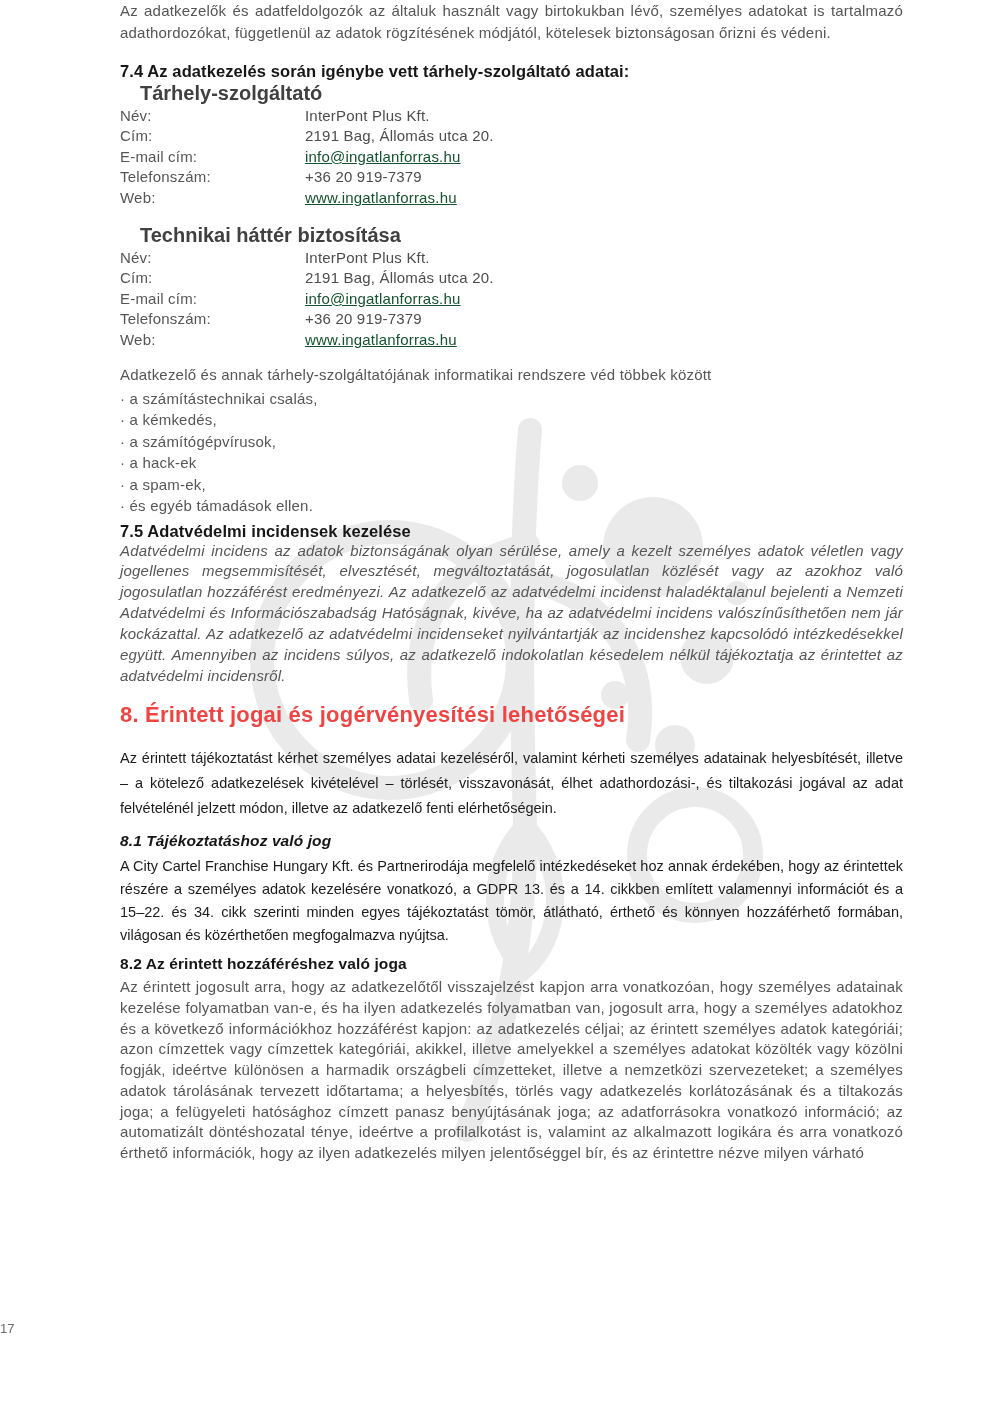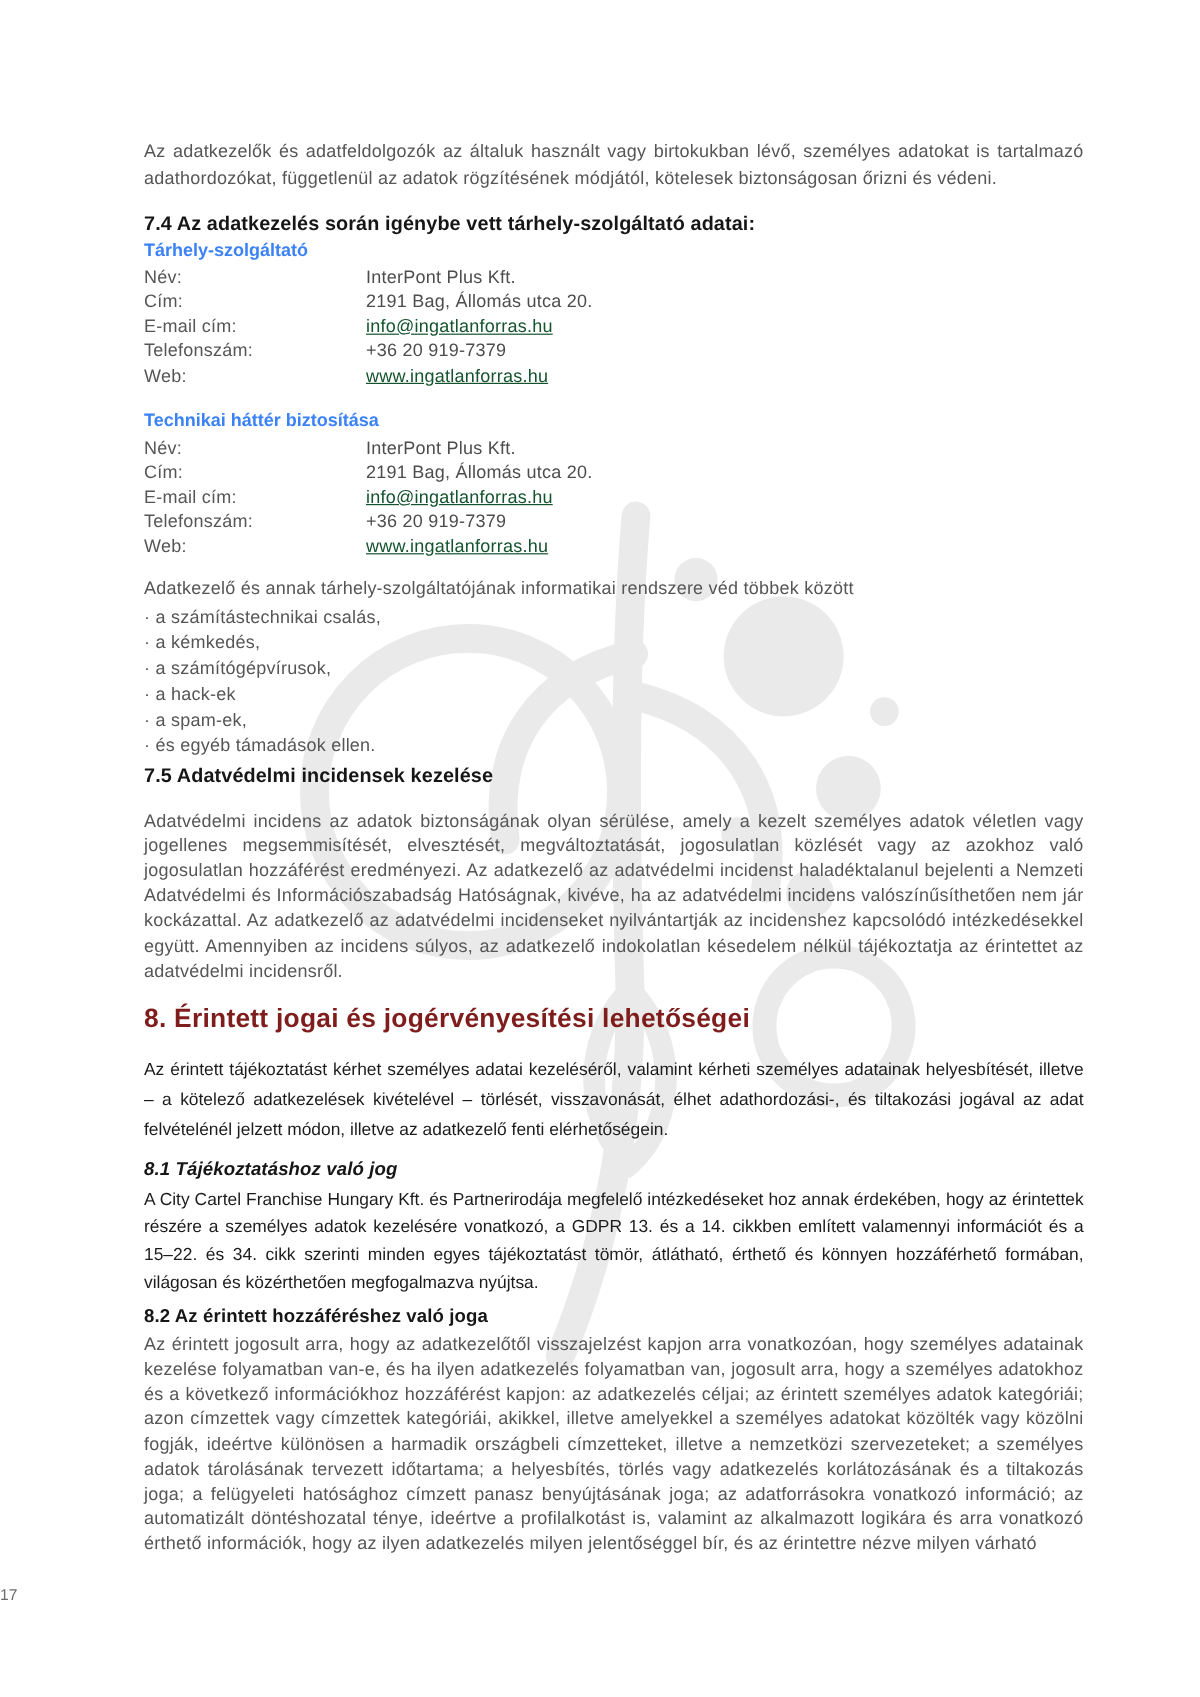--- a/index.html
+++ b/index.html
@@ -25,53 +25,54 @@
     padding:0 97px 0 120px;
   }
   p{margin:0;}
   .body-text{
     font-size:15px;
     line-height:21.5px;
     color:#565656;
     text-align:justify;
     letter-spacing:.2px;
   }
-  .intro{margin-top:116px;}
+  .intro{}
   .h-sub{
     font-size:16.5px;
     line-height:20px;
     font-weight:bold;
     color:#161616;
     letter-spacing:.1px;
   }
   .h74{margin-top:18px;}
   .block-title{
-    font-size:15px;
+    font-size:20px;
     line-height:20px;
     font-weight:bold;
-    color:#3b82f6;
+    color:#404040;
     margin-top:2px;
+    margin-left:20px;
   }
   .rows{margin-top:3px;}
   .row{display:flex;line-height:20.4px;font-size:15px;color:#565656;letter-spacing:.2px;}
   .row .lbl{width:185px;flex:0 0 185px;}
   .row .val{color:#4d4d4d;}
   .row .val.link{text-decoration:underline;color:#14532d;}
   .tech-title{margin-top:17px;}
   .protect-intro{margin-top:14px;}
   .bullets{margin-top:2px;}
   .bullet{font-size:15px;line-height:21.5px;color:#565656;letter-spacing:.2px;}
   .h75{margin-top:4px;}
-  .p75{margin-top:18px;line-height:20.9px;}
+  .p75{margin-top:0;line-height:20.9px;font-style:italic;}
   .h8{
     margin-top:15px;
     font-size:22px;
     line-height:26px;
     font-weight:800;
-    color:#7f1d1d;
+    color:#ef4444;
     letter-spacing:.2px;
   }
   .sect8-text{
     font-size:14.5px;
     line-height:25px;
     color:#1c1c1c;
     text-align:justify;
   }
   .p8{margin-top:18px;}
   .h81{margin-top:10px;font-size:15.5px;font-style:italic;}

